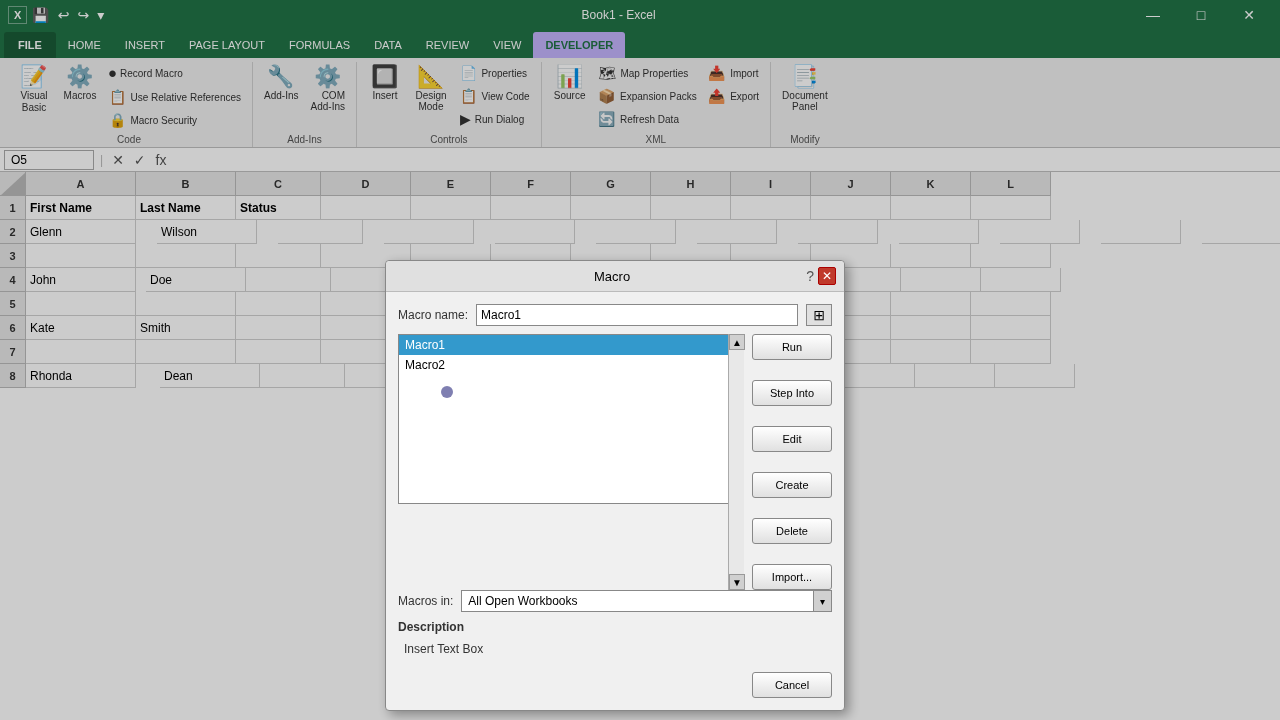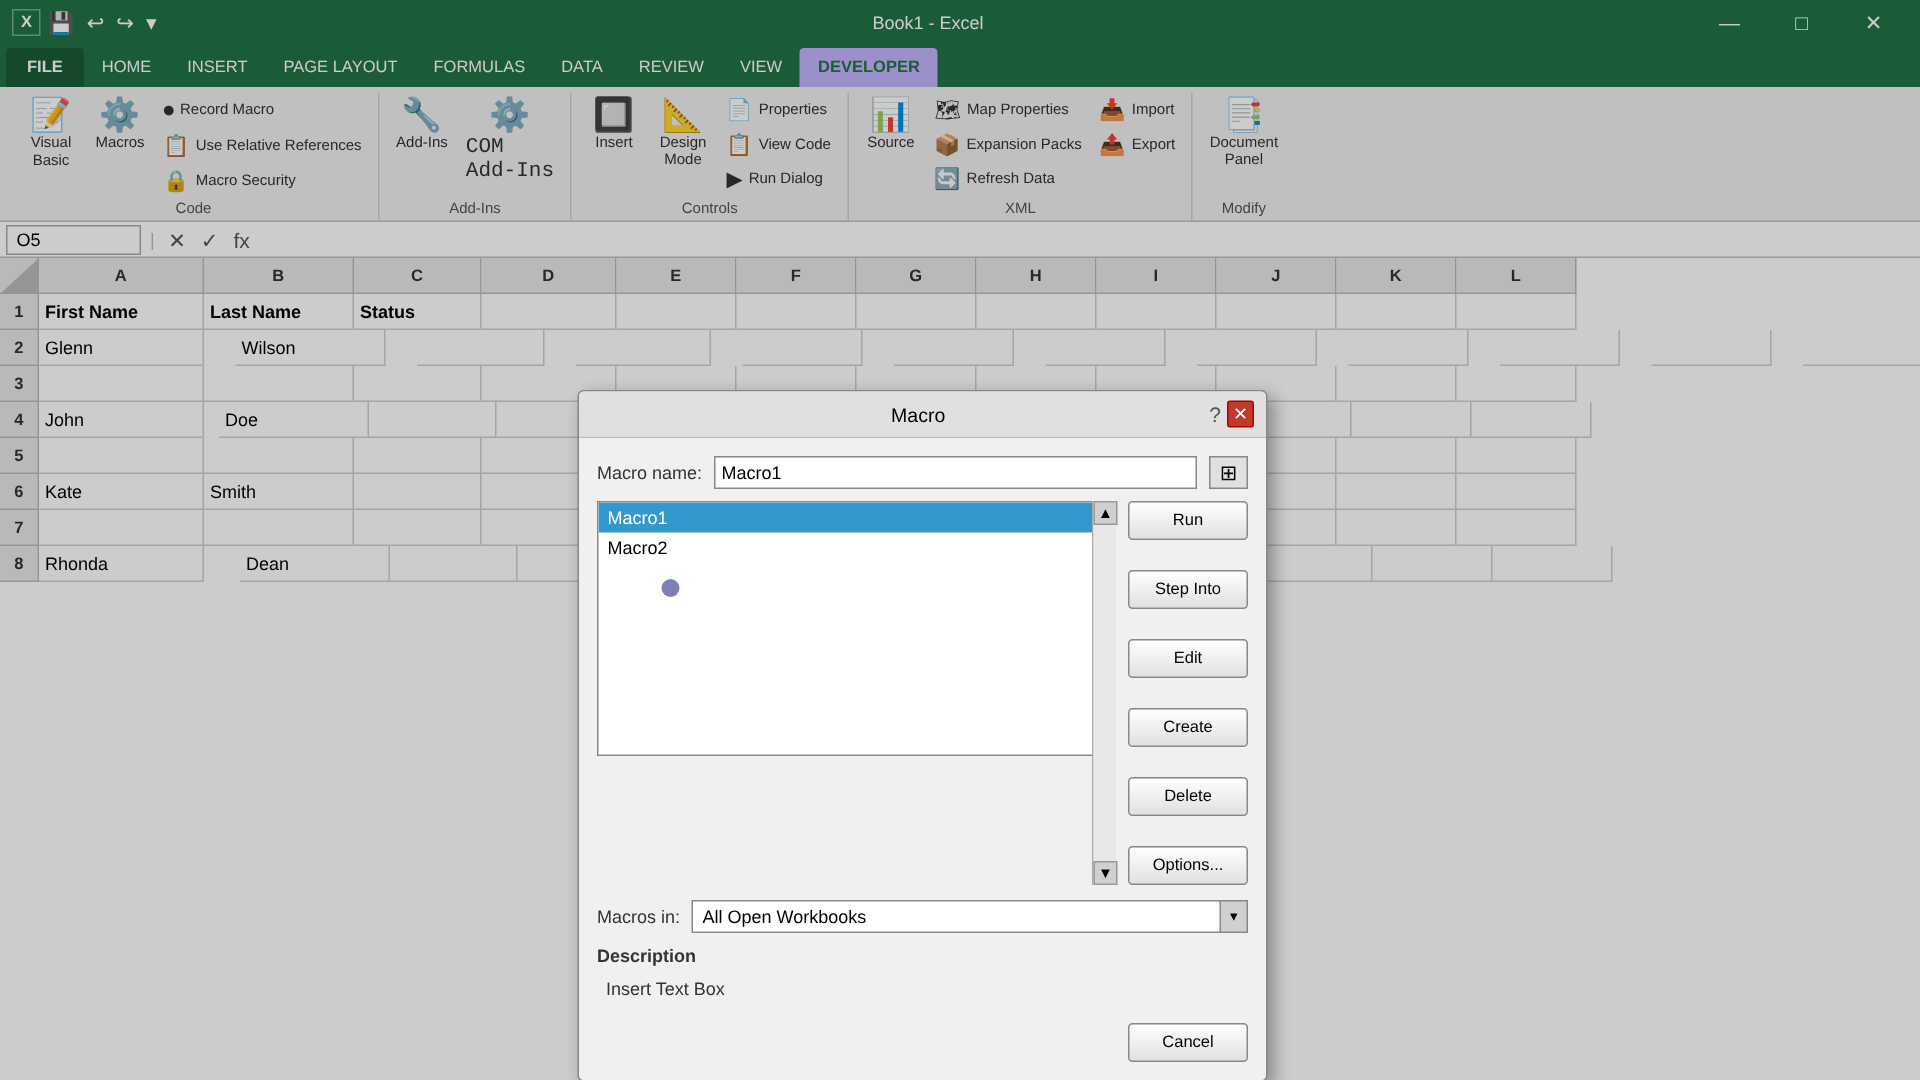--- a/index.html
+++ b/index.html
@@ -265,21 +265,21 @@
   </div>
 
   <div class="ribbon-group">
     <div class="ribbon-group-items">
       <div class="ribbon-btn">
         <div class="ribbon-btn-icon">🔧</div>
         <div>Add-Ins</div>
       </div>
       <div class="ribbon-btn">
         <div class="ribbon-btn-icon">⚙️</div>
-        <div style="font-size:14px;text-align:left;font-family:Liberation Mono, monospace;">COM<br>Add-Ins</div>
+        <div style="font-size:10px;text-align:right;">COM<br>Add-Ins</div>
       </div>
     </div>
     <div class="ribbon-group-label">Add-Ins</div>
   </div>
 
   <div class="ribbon-group">
     <div class="ribbon-group-items">
       <div class="ribbon-btn">
         <div class="ribbon-btn-icon">🔲</div>
         <div>Insert</div>
@@ -553,25 +553,25 @@
           <div class="scrollbar-arrow">▼</div>
         </div>
       </div>
 
       <div class="dialog-buttons">
         <button class="dialog-btn">Run</button>
         <button class="dialog-btn">Step Into</button>
         <button class="dialog-btn">Edit</button>
         <button class="dialog-btn">Create</button>
         <button class="dialog-btn">Delete</button>
-        <button class="dialog-btn">Options...</button>
-      </div>
-    </div>
-
-    <div class="macros-in-row" style="margin-top:10px;">
+        <button class="dialog-btn">Import...</button>
+      </div>
+    </div>
+
+    <div class="macros-in-row" style="margin-top:0;">
       <label class="dialog-label">Macros in:</label>
       <div style="display:flex;flex:1;">
         <div class="macros-in-select-display">All Open Workbooks</div>
         <div class="macros-in-dropdown-btn">▾</div>
       </div>
     </div>
 
     <div>
       <div class="description-label">Description</div>
       <div class="description-text">Insert Text Box</div>

